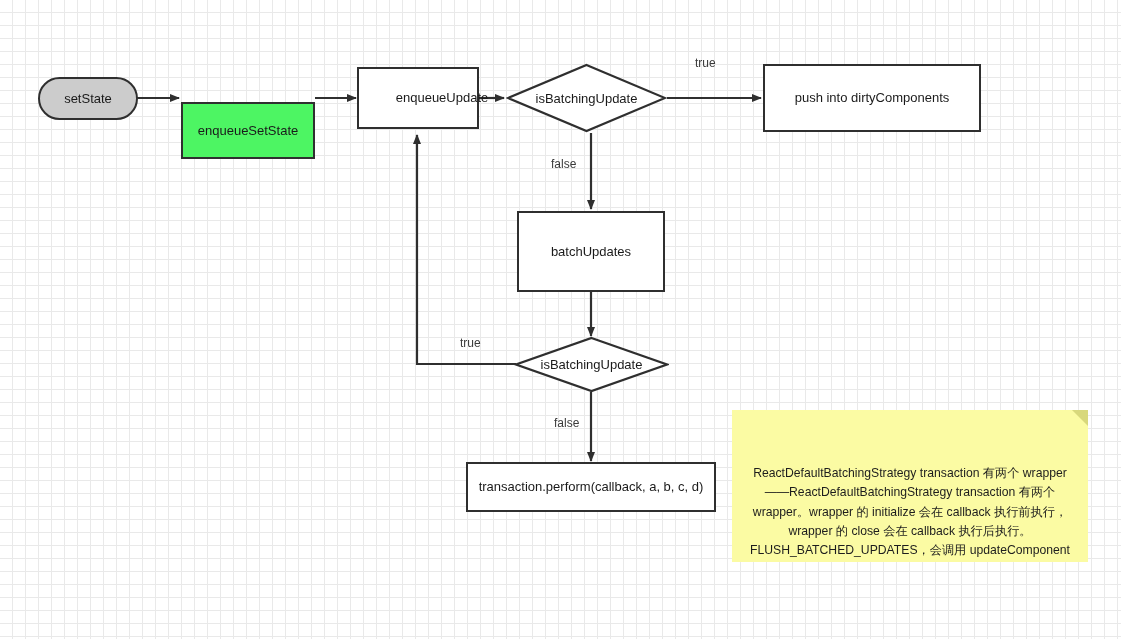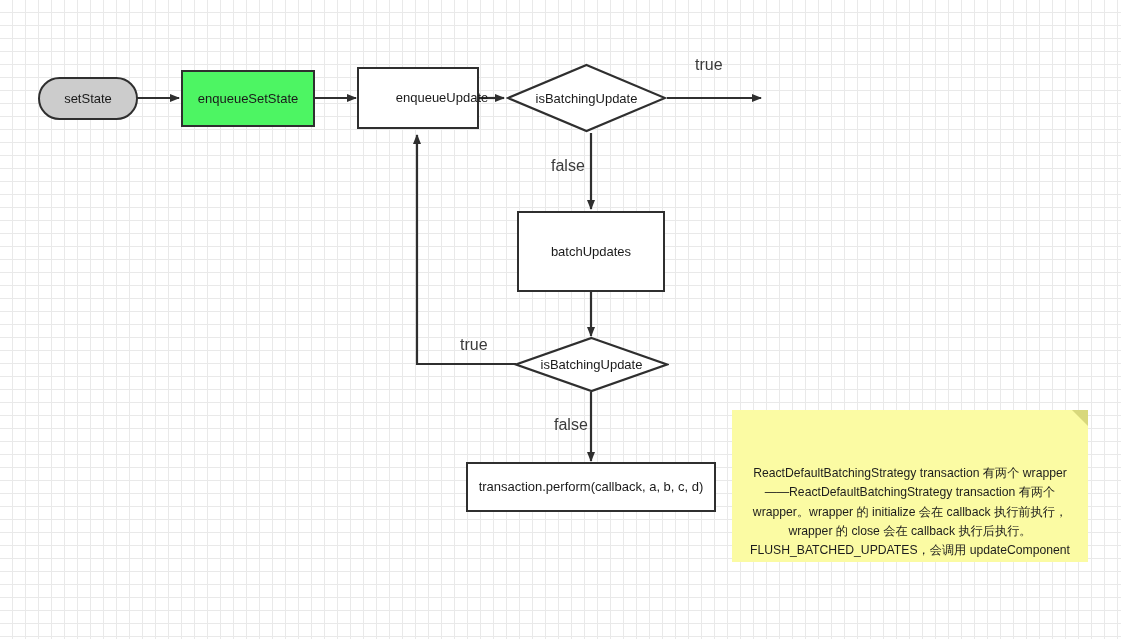--- a/index.html
+++ b/index.html
@@ -50,20 +50,21 @@
     border: 2px solid #2f2f2f;
     background: #ffffff;
   }
   .box.gray {
     background: #cccccc;
     border-radius: 30px;
     align-items: center;
   }
   .box.green {
     background: #4df563;
+    margin-top: 32px;
   }
   .diamond-wrap {
     position: absolute;
   }
   .diamond-wrap svg {
     position: absolute;
     left: 0;
     top: 0;
   }
   .diamond-label {
@@ -73,21 +74,21 @@
     width: 100%;
     height: 100%;
     display: flex;
     align-items: center;
     justify-content: center;
     font-size: 13px;
     color: #1a1a1a;
   }
   .edge-label {
     position: absolute;
-    font-size: 16px;
+    font-size: 12px;
     color: #3a3a3a;
     white-space: nowrap;
   }
   .note {
     position: absolute;
     background: #fbfba3;
     box-sizing: border-box;
     padding: 22px 14px 14px 14px;
     font-size: 12.2px;
     line-height: 1.58;
@@ -167,20 +168,23 @@
     <span>enqueueUpdate</span>
   </div>
 
   <div class="diamond-wrap" style="left:506px; top:63px; width:161px; height:70px;">
     <svg width="161" height="70" viewBox="0 0 161 70">
       <polygon points="80.5,2 159,35 80.5,68 2,35" fill="#ffffff" stroke="#2f2f2f" stroke-width="2.2"></polygon>
     </svg>
     <div class="diamond-label">isBatchingUpdate</div>
   </div>
 
+  <div class="node box" style="left:763px; top:64px; width:218px; height:68px;">
+    <span>push into dirtyComponents</span>
+  </div>
 
   <div class="node box" style="left:517px; top:211px; width:148px; height:81px;">
     <span>batchUpdates</span>
   </div>
 
   <div class="diamond-wrap" style="left:514px; top:336px; width:155px; height:57px;">
     <svg width="155" height="57" viewBox="0 0 155 57">
       <polygon points="77.5,2 153,28.5 77.5,55 2,28.5" fill="#ffffff" stroke="#2f2f2f" stroke-width="2.2"></polygon>
     </svg>
     <div class="diamond-label">isBatchingUpdate</div>

